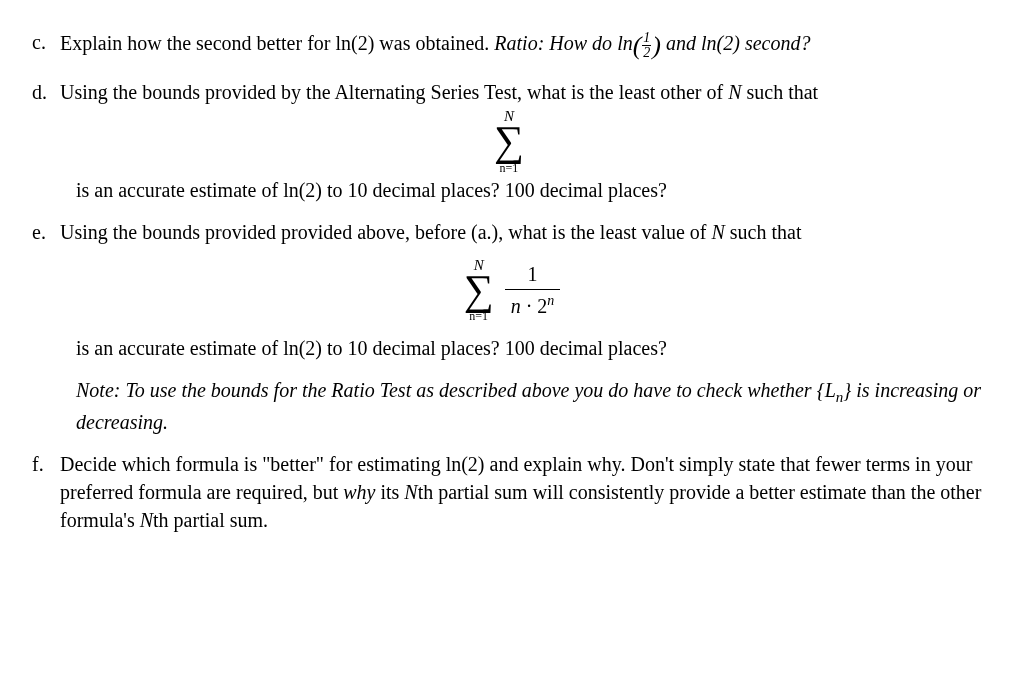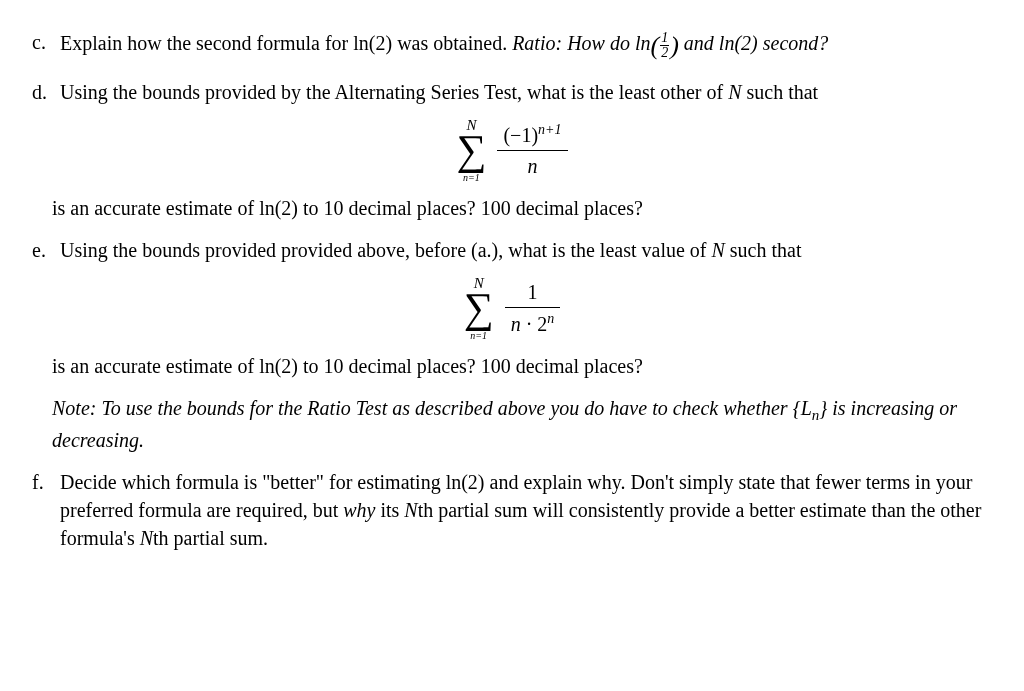--- a/index.html
+++ b/index.html
@@ -46,22 +46,21 @@
     left: 50%;
     transform: translateX(-50%);
     font-size: 15px;
     font-style: italic;
   }
   .sigma-bot {
     position: absolute;
     bottom: -14px;
     left: 50%;
     transform: translateX(-50%);
-    font-size: 10px;
-    font-style: italic;
+    font-size: 12px;
     white-space: nowrap;
   }
   .frac {
     display: inline-block;
     vertical-align: middle;
     text-align: center;
   }
   .frac .num {
     display: block;
     padding: 0 6px 1px 6px;
@@ -78,21 +77,21 @@
   }
   .sub {
     font-size: 0.75em;
     vertical-align: sub;
     font-style: italic;
   }
   .ital {
     font-style: italic;
   }
   .indent-text {
-    margin-left: 20px;
+    margin-left: 44px;
     margin-bottom: 14px;
   }
   .smallfrac {
     display: inline-block;
     vertical-align: middle;
     text-align: center;
     font-size: 0.7em;
     line-height: 1;
     margin: 0 1px;
   }
@@ -109,40 +108,36 @@
     font-size: 1.3em;
     vertical-align: -0.15em;
   }
 </style>
 </head>
 <body>
 
 <div class="item">
   <div class="item-label">c.</div>
   <div class="item-body">
-    <span>Explain how the second formula for </span><span>ln(2)</span><span> was obtained. </span><span class="ital"><span>Ratio: How do </span><span><span>ln</span><span class="paren-tall">(</span><span class="smallfrac"><span class="n">1</span><span class="d">2</span></span><span class="paren-tall">)</span></span><span> and </span><span>ln(2)</span><span> second?</span></span>
+    <span>Explain how the second better for </span><span>ln(2)</span><span> was obtained. </span><span class="ital"><span>Ratio: How do </span><span><span>ln</span><span class="paren-tall">(</span><span class="smallfrac"><span class="n">1</span><span class="d">2</span></span><span class="paren-tall">)</span></span><span> and </span><span>ln(2)</span><span> second?</span></span>
   </div>
 </div>
 
 <div class="item">
   <div class="item-label">d.</div>
   <div class="item-body">
     <span>Using the bounds provided by the Alternating Series Test, what is the least other of </span><span class="ital">N</span><span> such that</span>
   </div>
 </div>
 
 <div class="formula">
   <span class="sigma-wrap">
     <span class="sigma-top">N</span>
     <span class="sigma">∑</span>
     <span class="sigma-bot">n=1</span>
-  </span>
-  <span class="frac">
-    <span class="num"><span>(−1)</span><span class="sup">n+1</span></span>
-    <span class="den ital">n</span>
   </span>
 </div>
 
 <div class="indent-text">
   <span>is an accurate estimate of </span><span>ln(2)</span><span> to 10 decimal places? 100 decimal places?</span>
 </div>
 
 <div class="item">
   <div class="item-label">e.</div>
   <div class="item-body">

